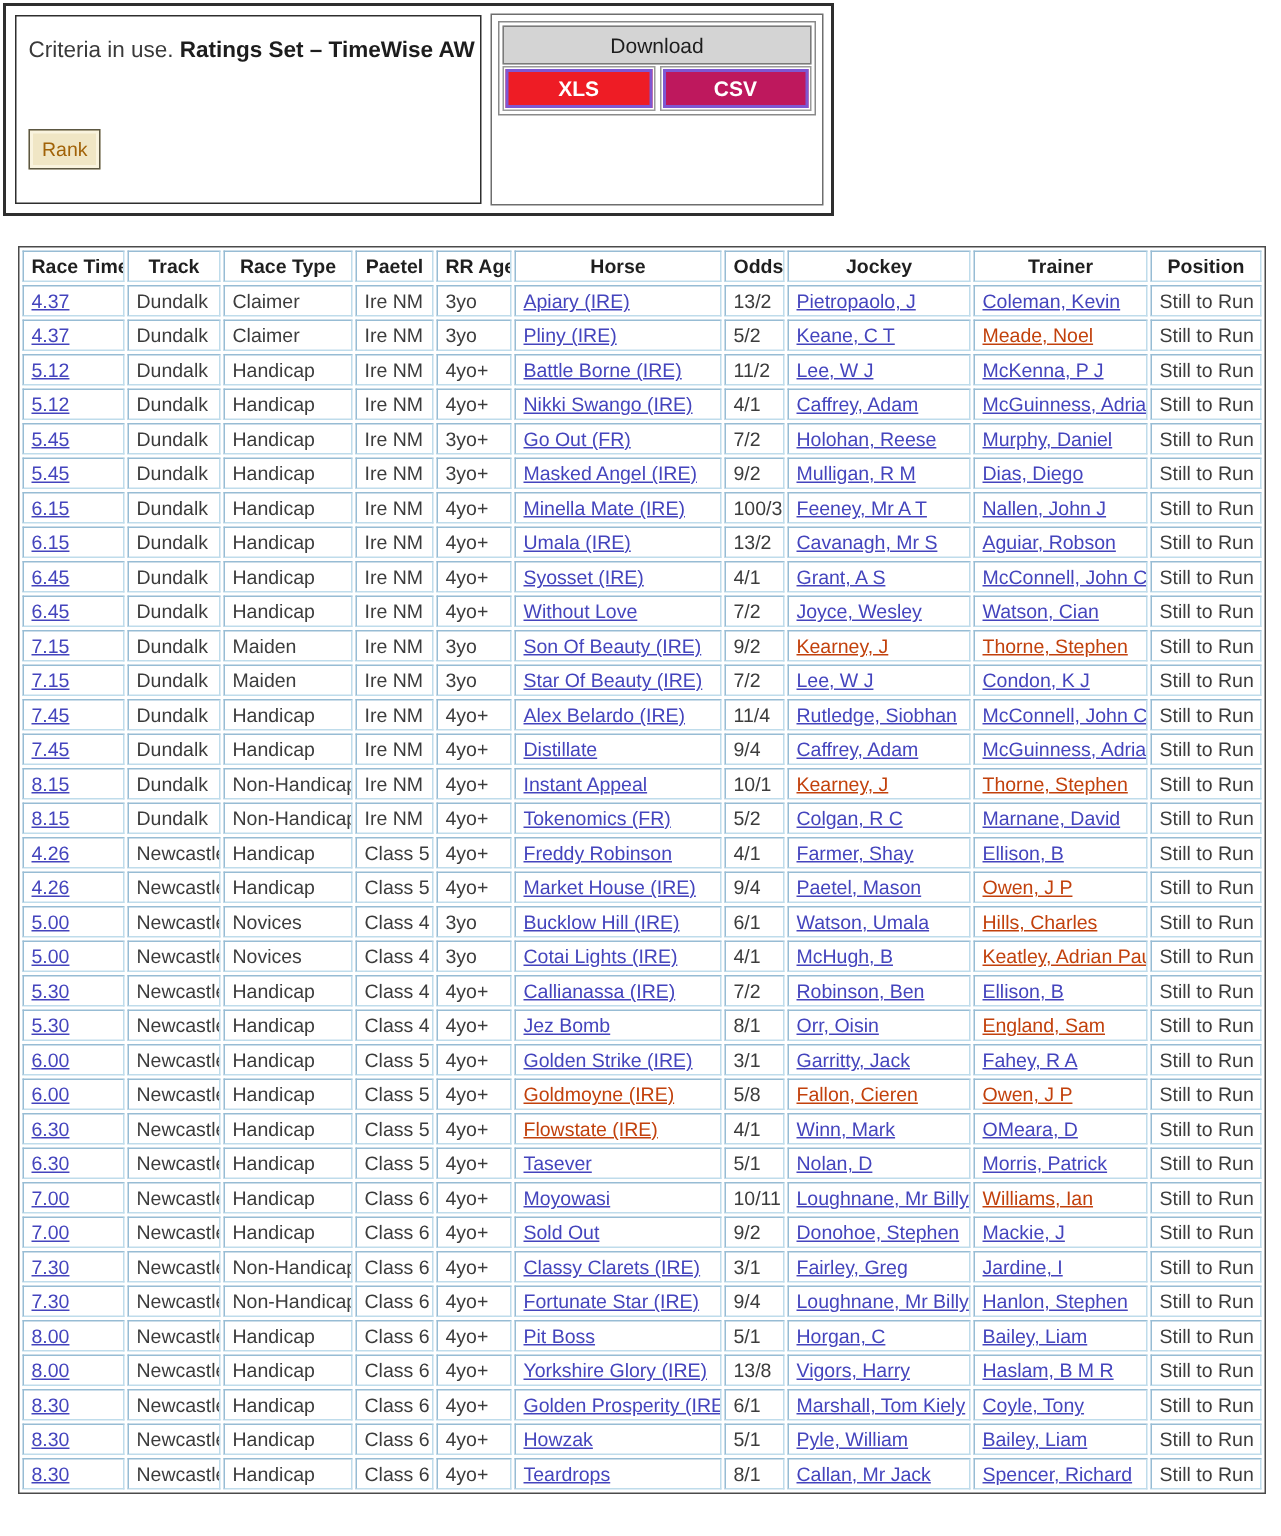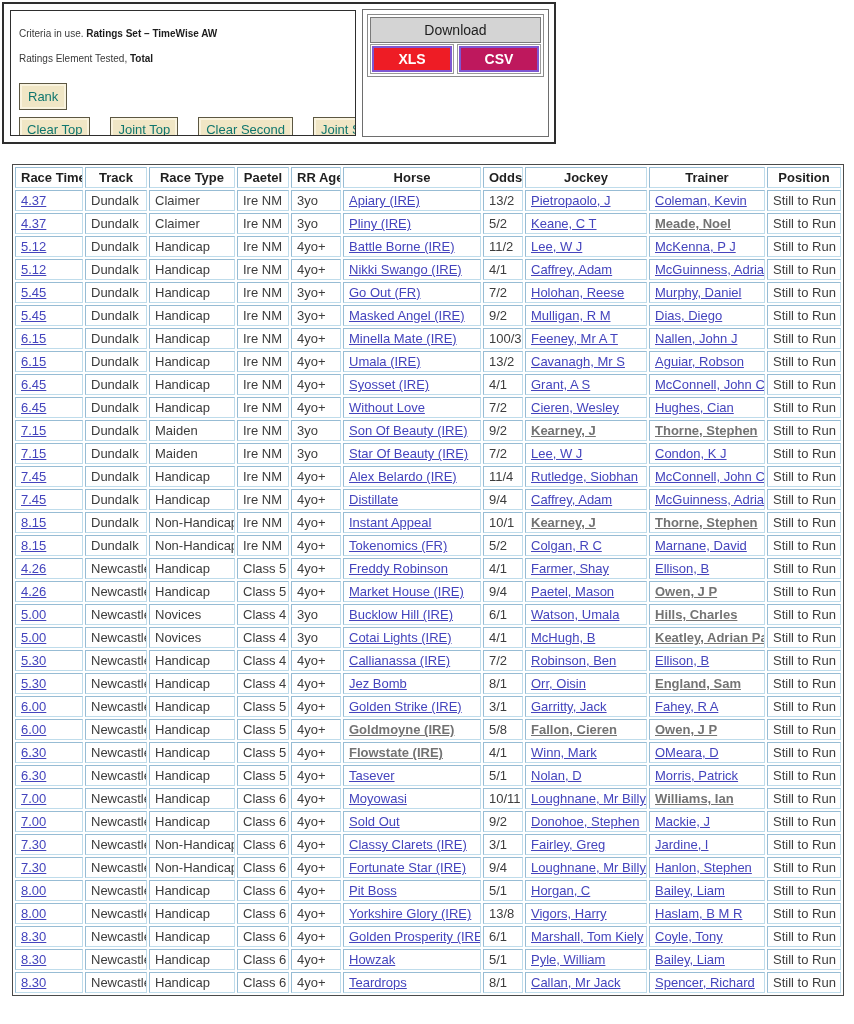--- a/index.html
+++ b/index.html
@@ -15,39 +15,40 @@
     display: flex;
     background: #fff;
   }
   .criteria-panel {
     flex: 1;
     margin: 6px;
     border: 1px solid #2e2e2e;
     padding: 10px 8px 6px 8px;
     overflow: hidden;
   }
-  .criteria-line { font-size: 10px; line-height: 25px; white-space: nowrap; color: #3a3a3a; }
+  .criteria-line { font-size: 15px; line-height: 25px; white-space: nowrap; color: #3a3a3a; }
   .criteria-line b { color: #1d1d1d; }
   .btn {
     font-family: "Liberation Sans", sans-serif;
     font-size: 13px;
-    color: #0f766e;
+    color: #a16207;
     background: #f0e6c5;
     border: 1px solid #5c5742;
     box-shadow: inset 0 0 0 2px #f9f3de;
     padding: 4px 7px;
     cursor: pointer;
     white-space: nowrap;
+    margin-top: 28px;
   }
   .rank-row { margin-top: 12px; }
   .rank-row .btn { padding: 5px 8px; }
   .btn-row { margin-top: 7px; display: flex; gap: 20px; }
 
   .download-panel {
-    width: 187px;
+    width: 222px;
     margin: 5px 5px 5px 0;
     border: 1px solid #6e6e6e;
     background: #fff;
   }
   .download-table {
     margin: 4px;
     border: 1px solid #8a8a8a;
     padding: 1px;
   }
   .download-header {
@@ -91,34 +92,33 @@
     padding: 1px 5px;
     height: 21px;
     line-height: 17px;
     white-space: nowrap;
     overflow: hidden;
     background: #fff;
   }
   .race-table th { text-align: center; font-weight: bold; color: #1f1f1f; }
   .race-table td { text-align: left; color: #3c3c3c; }
   a.lnk { text-decoration: underline; cursor: pointer; color: #4444bd; }
-  a.lnk.visited { color: #737373; font-weight: bold; }
+  a.lnk.visited { color: #c2410c; }
 
   .c1 { width: 68px; } .c2 { width: 62px; } .c3 { width: 86px; }
   .c4 { width: 52px; } .c5 { width: 50px; } .c6 { width: 138px; }
   .c7 { width: 40px; } .c8 { width: 122px; } .c9 { width: 116px; }
   .c10 { width: 74px; }
 </style>
 </head>
 <body>
 
 <div class="top-section">
   <div class="criteria-panel">
     <div class="criteria-line"><span>Criteria in use. </span><b>Ratings Set – TimeWise AW</b></div>
-    <div class="criteria-line"><span>Ratings Element Tested, </span><b>Total</b></div>
     <div class="rank-row">
       <button class="btn">Rank</button>
     </div>
     <div class="btn-row">
       <button class="btn">Clear Top</button>
       <button class="btn">Joint Top</button>
       <button class="btn">Clear Second</button>
       <button class="btn">Joint Second</button>
     </div>
   </div>
@@ -274,22 +274,22 @@
         <td>Still to Run</td>
       </tr>
       <tr>
         <td><a class="lnk">6.45</a></td>
         <td>Dundalk</td>
         <td>Handicap</td>
         <td>Ire NM</td>
         <td>4yo+</td>
         <td><a class="lnk">Without Love</a></td>
         <td>7/2</td>
-        <td><a class="lnk">Cieren, Wesley</a></td>
-        <td><a class="lnk">Hughes, Cian</a></td>
+        <td><a class="lnk">Joyce, Wesley</a></td>
+        <td><a class="lnk">Watson, Cian</a></td>
         <td>Still to Run</td>
       </tr>
       <tr>
         <td><a class="lnk">7.15</a></td>
         <td>Dundalk</td>
         <td>Maiden</td>
         <td>Ire NM</td>
         <td>3yo</td>
         <td><a class="lnk">Son Of Beauty (IRE)</a></td>
         <td>9/2</td>

